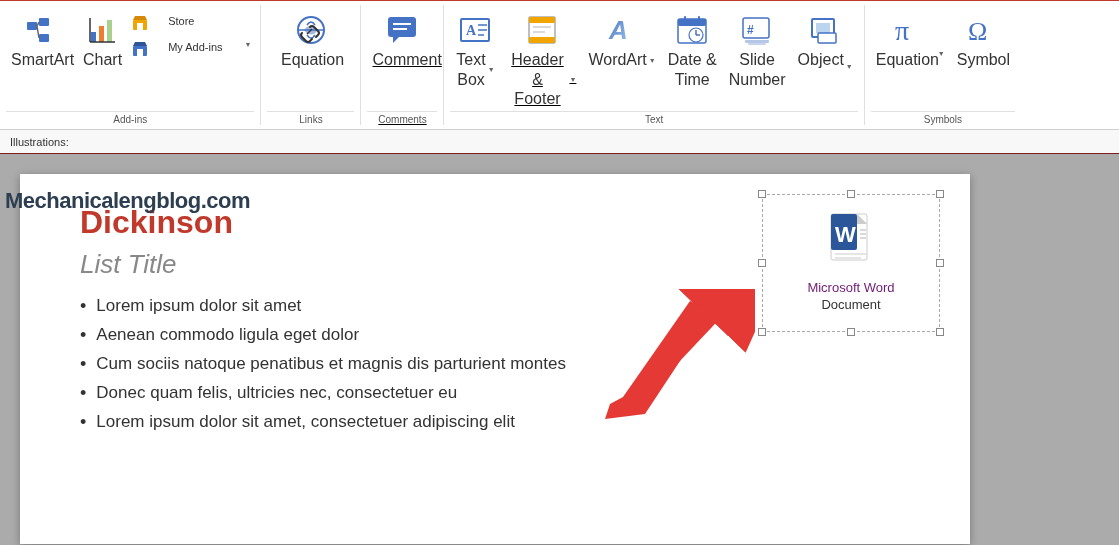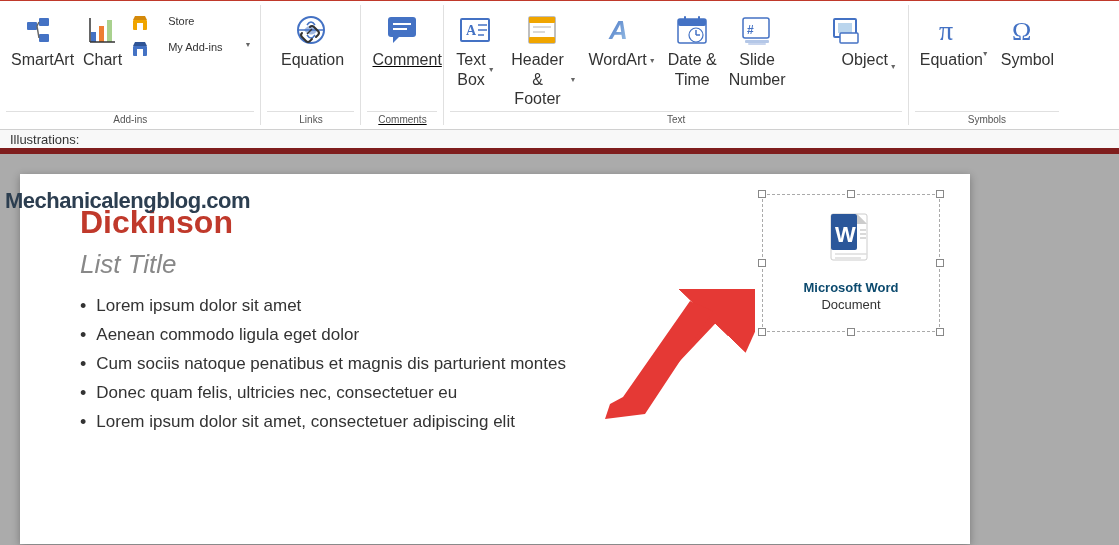--- a/index.html
+++ b/index.html
@@ -74,25 +74,25 @@
     .drop-arrow {
       font-size: 7px;
       color: #666;
       margin-left: 2px;
     }
 
     
     .formula-bar {
       background: #f8f8f8;
       height: 24px;
-      border-bottom: 6px solid #7f1d1d;
+      border-bottom: 1px solid #7f1d1d;
       display: flex;
       align-items: center;
       padding: 0 10px;
-      font-size: 13px;
+      font-size: 11px;
       color: #333;
     }
 
     
     .doc-area {
       background: #ababab;
       height: calc(545px - 130px - 24px);
       display: flex;
       justify-content: flex-start;
       padding: 20px 20px 16px 20px;
@@ -300,21 +300,21 @@
         <div class="ribbon-btn" style="min-width:54px;">
           <div class="icon-area">
             <svg width="34" height="34" viewBox="0 0 34 34">
               <rect x="4" y="4" width="26" height="26" rx="1" fill="none" stroke="#aaa" stroke-width="1.5"></rect>
               <rect x="4" y="4" width="26" height="6" rx="1" fill="#f0a500"></rect>
               <rect x="4" y="24" width="26" height="6" rx="1" fill="#f0a500"></rect>
               <line x1="8" y1="14" x2="26" y2="14" stroke="#ccc" stroke-width="1.5"></line>
               <line x1="8" y1="19" x2="20" y2="19" stroke="#ccc" stroke-width="1.5"></line>
             </svg>
           </div>
-          <div style="display:flex;align-items:center;">
+          <div style="display:flex;align-items:center;text-decoration:underline;">
             <span class="btn-label">Header<br>&amp; Footer</span>
             <span class="drop-arrow">▼</span>
           </div>
         </div>
 
         <div class="ribbon-btn" style="min-width:50px;">
           <div class="icon-area">
             <svg width="34" height="34" viewBox="0 0 34 34">
               <text x="4" y="26" font-size="26" fill="url(#wag)" font-family="Arial" font-weight="bold" font-style="italic">A</text>
               <defs>
@@ -359,21 +359,21 @@
         </div>
 
         <div class="ribbon-btn" style="min-width:50px;">
           <div class="icon-area">
             <svg width="34" height="34" viewBox="0 0 34 34">
               <rect x="4" y="6" width="22" height="18" rx="1" fill="#fff" stroke="#4472c4" stroke-width="2"></rect>
               <rect x="8" y="10" width="14" height="10" rx="0" fill="#9dc3e6" opacity="0.7"></rect>
               <rect x="10" y="20" width="18" height="10" rx="1" fill="#fff" stroke="#4472c4" stroke-width="1.5"></rect>
             </svg>
           </div>
-          <div style="display:flex;align-items:flex-end;margin-left:44px;">
+          <div style="display:flex;align-items:flex-end;">
             <span class="btn-label">Object</span>
             <span class="drop-arrow">▼</span>
           </div>
         </div>
       </div>
       <div class="group-label-row">Text</div>
     </div>
 
     <div class="ribbon-group" style="min-width:130px; border-right:none;">
       <div class="ribbon-group-items">
@@ -471,21 +471,21 @@
 
               <text x="10" y="30" font-size="22" fill="#fff" font-family="Arial" font-weight="bold">W</text>
 
               <line x1="35" y1="18" x2="41" y2="18" stroke="#ccc" stroke-width="1.5"></line>
               <line x1="35" y1="22" x2="41" y2="22" stroke="#ccc" stroke-width="1.5"></line>
               <line x1="35" y1="26" x2="41" y2="26" stroke="#ccc" stroke-width="1.5"></line>
               <line x1="10" y1="42" x2="42" y2="42" stroke="#ddd" stroke-width="1.5"></line>
               <line x1="10" y1="46" x2="36" y2="46" stroke="#ddd" stroke-width="1.5"></line>
             </svg>
           </div>
-          <div style="font-size:13px;color:#0c4a6e;text-align:center;line-height:1.3;font-weight:bold;">Microsoft Word</div>
+          <div style="font-size:13px;color:#701a75;text-align:center;line-height:1.3;">Microsoft Word</div>
           <div style="font-size:13px;color:#333;text-align:center;line-height:1.3;">Document</div>
         </div>
       </div>
     </div>
 
     <div style="position:absolute;top:115px;right:215px;">
       <svg width="160" height="130" viewBox="0 0 160 130">
 
         <defs>
           <marker id="arrowhead" markerWidth="10" markerHeight="7" refX="0" refY="3.5" orient="auto">

